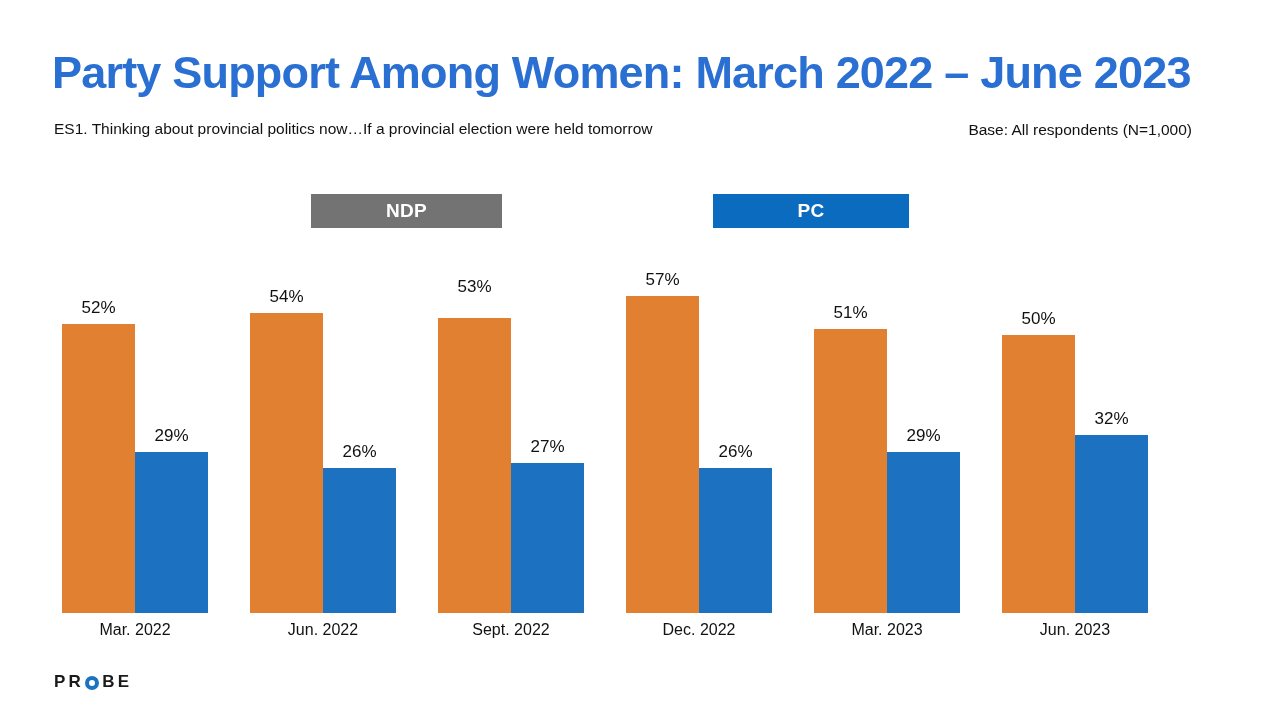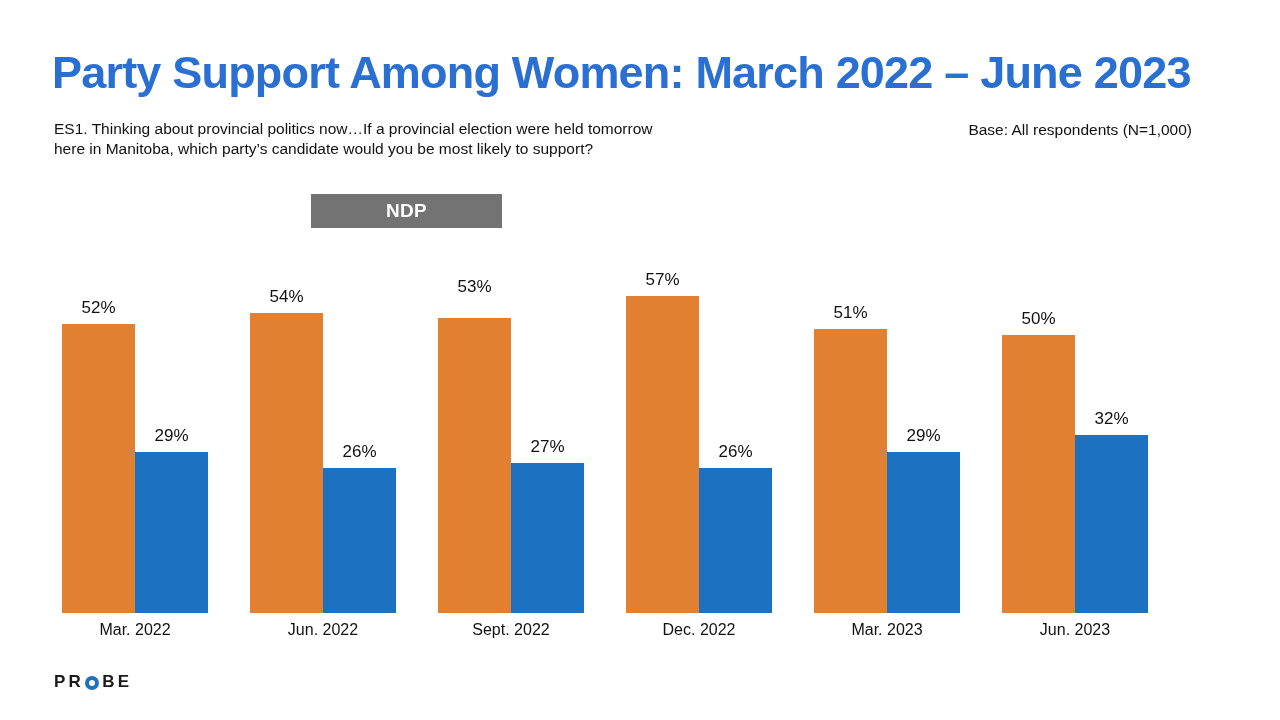--- a/index.html
+++ b/index.html
@@ -124,27 +124,27 @@
   }
   #logo-rest { font-weight: 400; margin-left: 9px; letter-spacing: 3.2px; }
 </style>
 </head>
 <body>
 
 <div id="chart-title" style="color: rgb(42, 111, 210);">Party Support Among Women: March 2022 – June 2023</div>
 
 <div id="subtitle">
   <span class="sub-line">ES1. Thinking about provincial politics now…If a provincial election were held tomorrow</span>
-  <span class="sub-line">here in Manitoba, which party’s candidate would you be most likely to support?</span>
 </div>
 
 <div id="base-note">Base: All respondents (N=1,000)</div>
 
 <div id="legend">
   <div class="legend-chip" id="legend-ndp" style="background: #737373;">NDP</div>
+  <div class="legend-chip" id="legend-pc" style="background: rgb(11, 108, 191);">PC</div>
 </div>
 
 <div id="plot">
     <div class="bar" style="left: 62px; width: 73px; height: 289.12px; background: rgb(224, 128, 48);"></div>
     <div class="bar-label" style="left: 48px; width: 101px; top: 297.88px;">52%</div>
     <div class="bar" style="left: 135px; width: 73px; height: 161.24px; background: rgb(28, 114, 192);"></div>
     <div class="bar-label" style="left: 121px; width: 101px; top: 425.76px;">29%</div>
     <div class="cat-label" style="left: 36px; width: 198px;">Mar. 2022</div>
     <div class="bar" style="left: 250px; width: 73px; height: 300.24px; background: rgb(224, 128, 48);"></div>
     <div class="bar-label" style="left: 236px; width: 101px; top: 286.76px;">54%</div>

